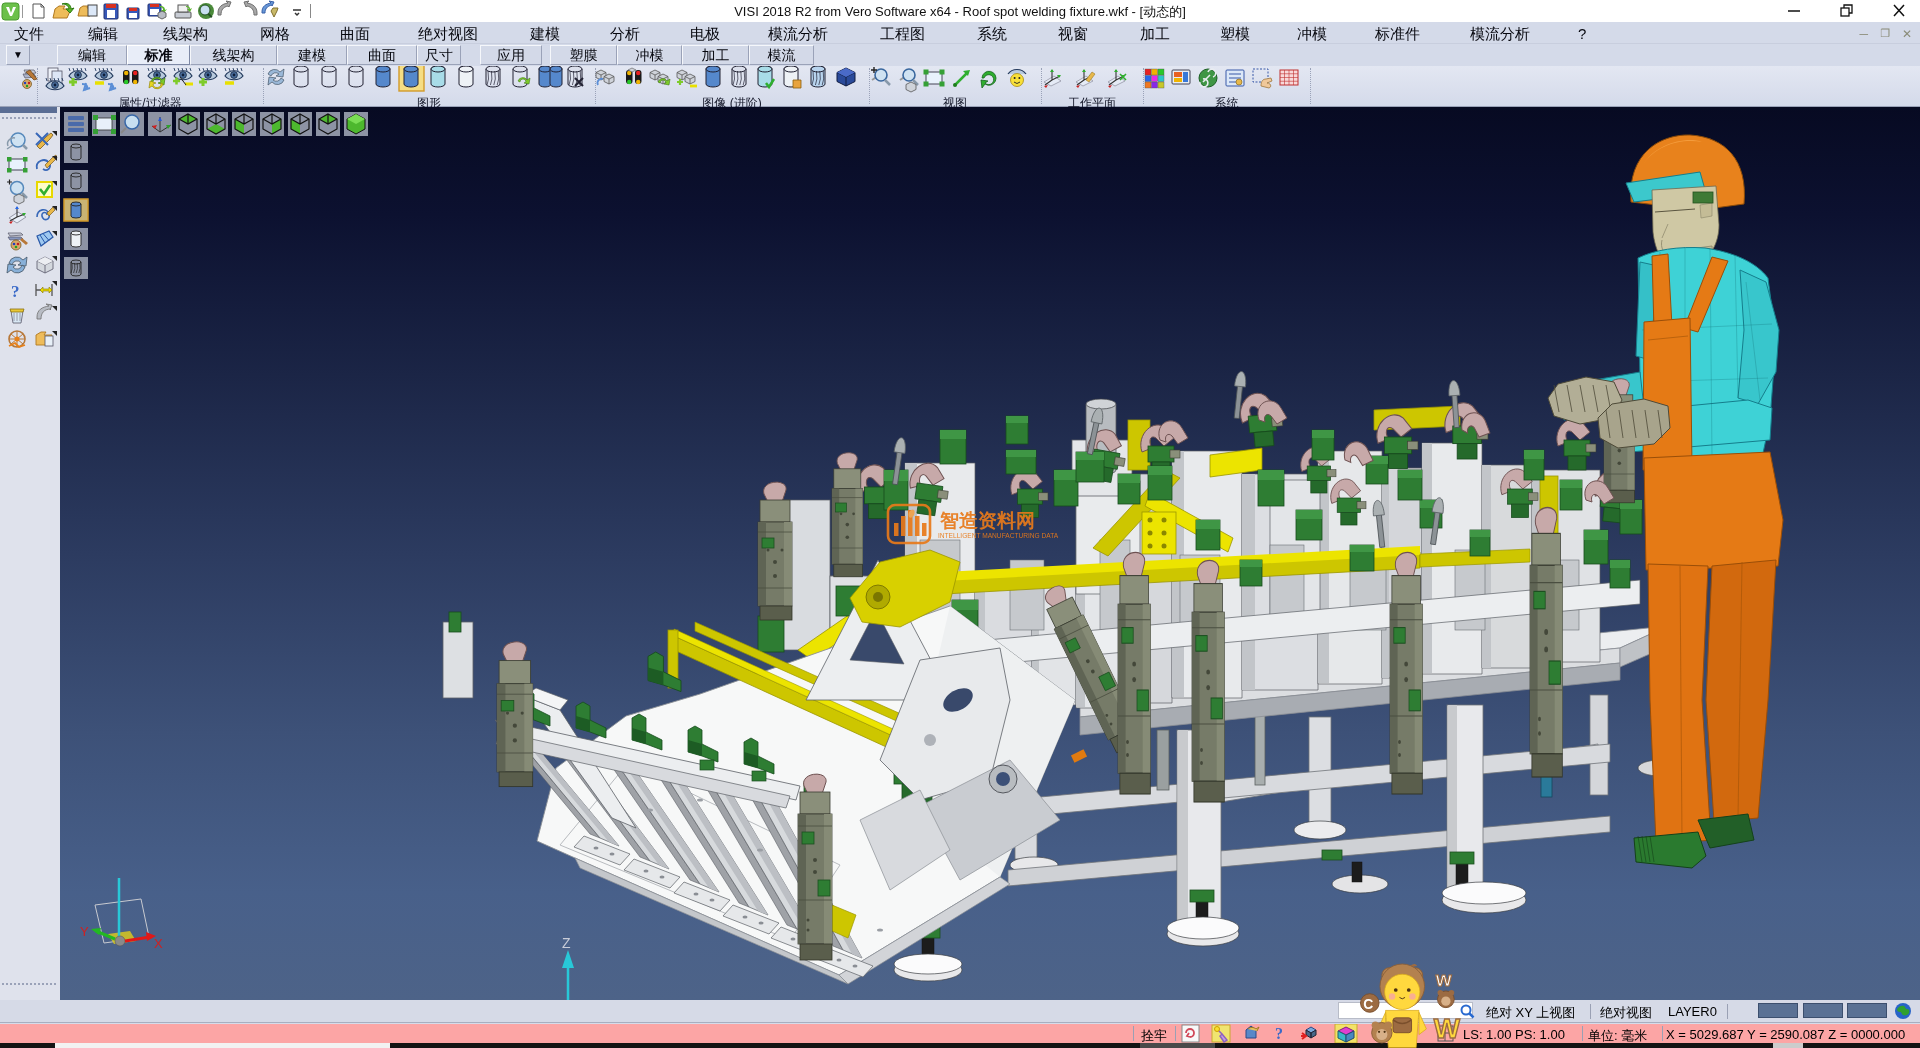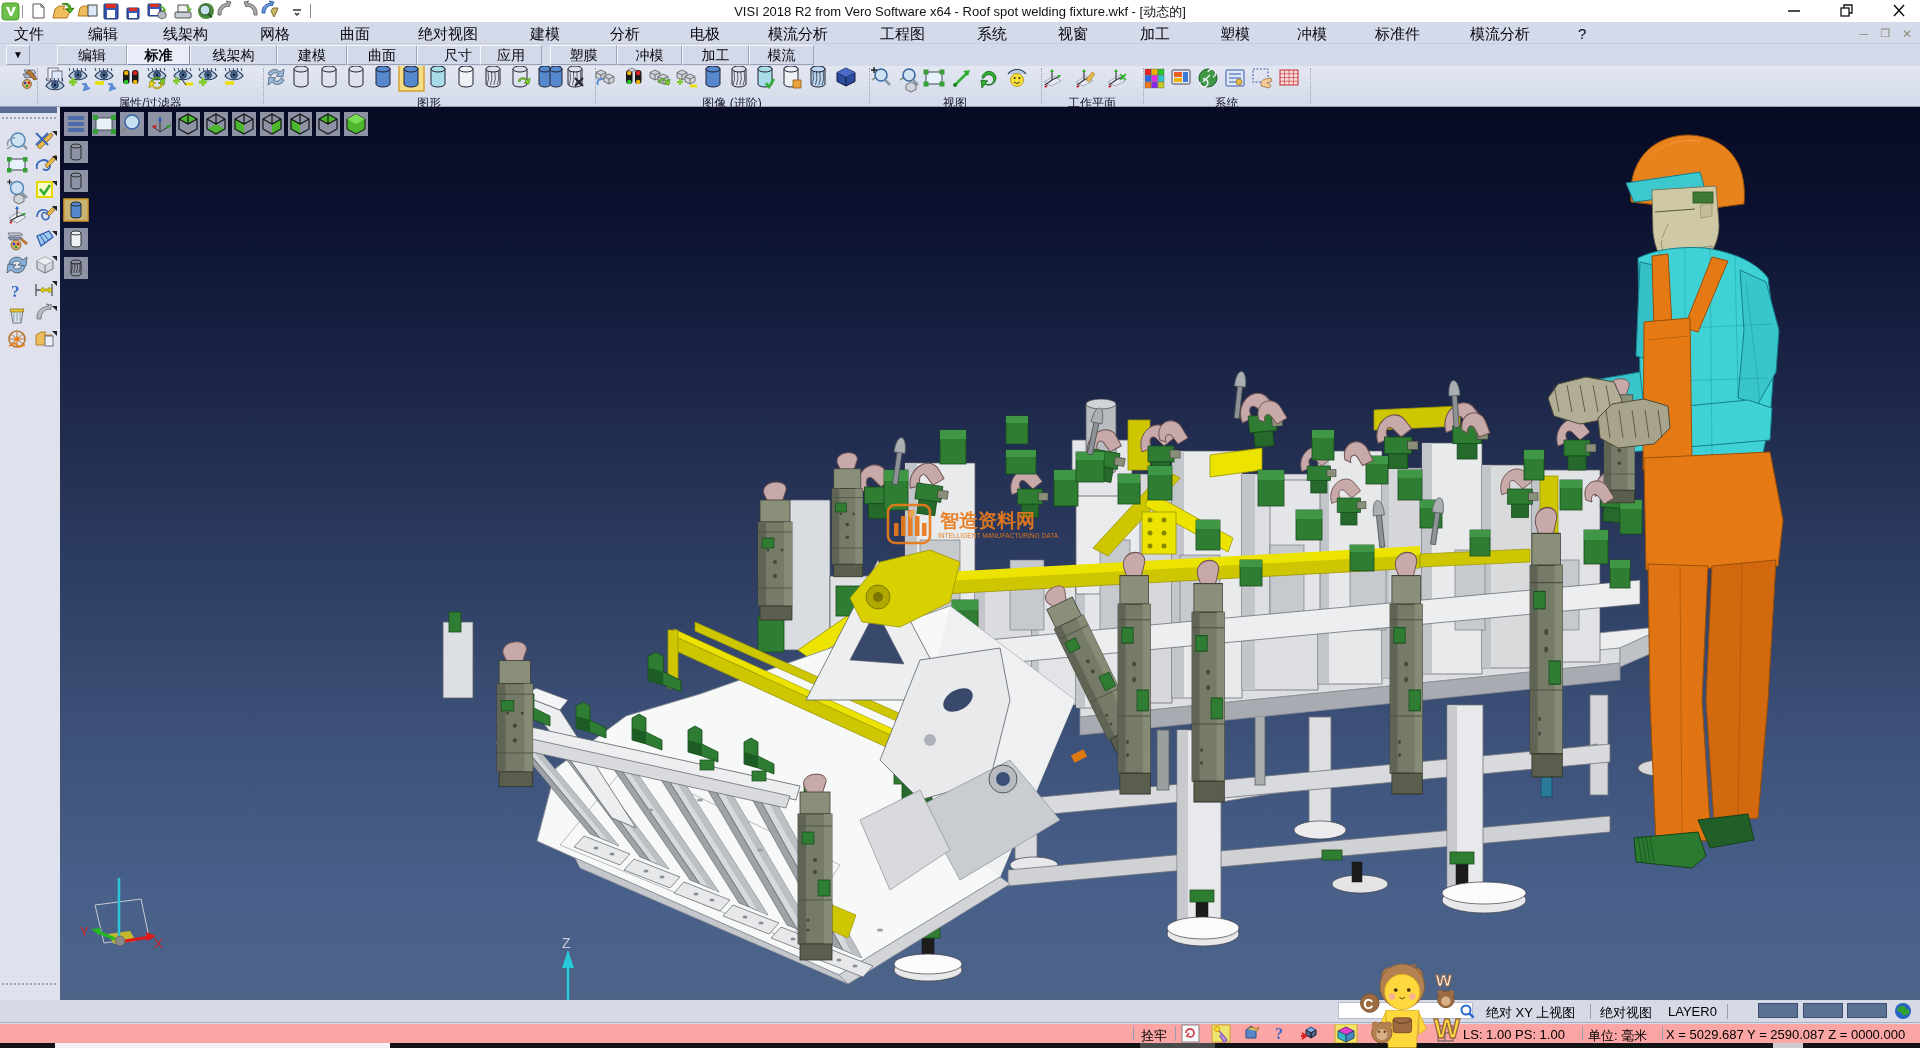--- a/index.html
+++ b/index.html
@@ -117,21 +117,21 @@
       <span style="position:absolute;right:30px;top:5px;font-size:11px;color:#8a8c78">❐</span>
       <span style="position:absolute;right:8px;top:5px;font-size:12px;color:#8a8c78">✕</span>
   </div>
   <div id="tabrow">
       <div class="tab" style="left:6px;width:24px;font-size:10px;line-height:18px">▼</div>
       <div class="tab" style="left:57px;width:70px">编辑</div>
       <div class="tab tabsel" style="left:127px;width:63px">标准</div>
       <div class="tab" style="left:190px;width:87px">线架构</div>
       <div class="tab" style="left:277px;width:70px">建模</div>
       <div class="tab" style="left:347px;width:70px">曲面</div>
-      <div class="tab" style="left:417px;width:82px">尺寸</div>
+      <div class="tab" style="left:417px;width:44px">尺寸</div>
       <div class="tab" style="left:480px;width:62px">应用</div>
       <div class="tab" style="left:550px;width:67px">塑膜</div>
       <div class="tab" style="left:617px;width:65px">冲模</div>
       <div class="tab" style="left:682px;width:67px">加工</div>
       <div class="tab" style="left:749px;width:65px">模流</div>
     </div>
   <div id="ribbon">
       <div class="gsep" style="left:37px"></div>
       <div class="gsep" style="left:263px"></div>
       <div class="gsep" style="left:595px"></div>

